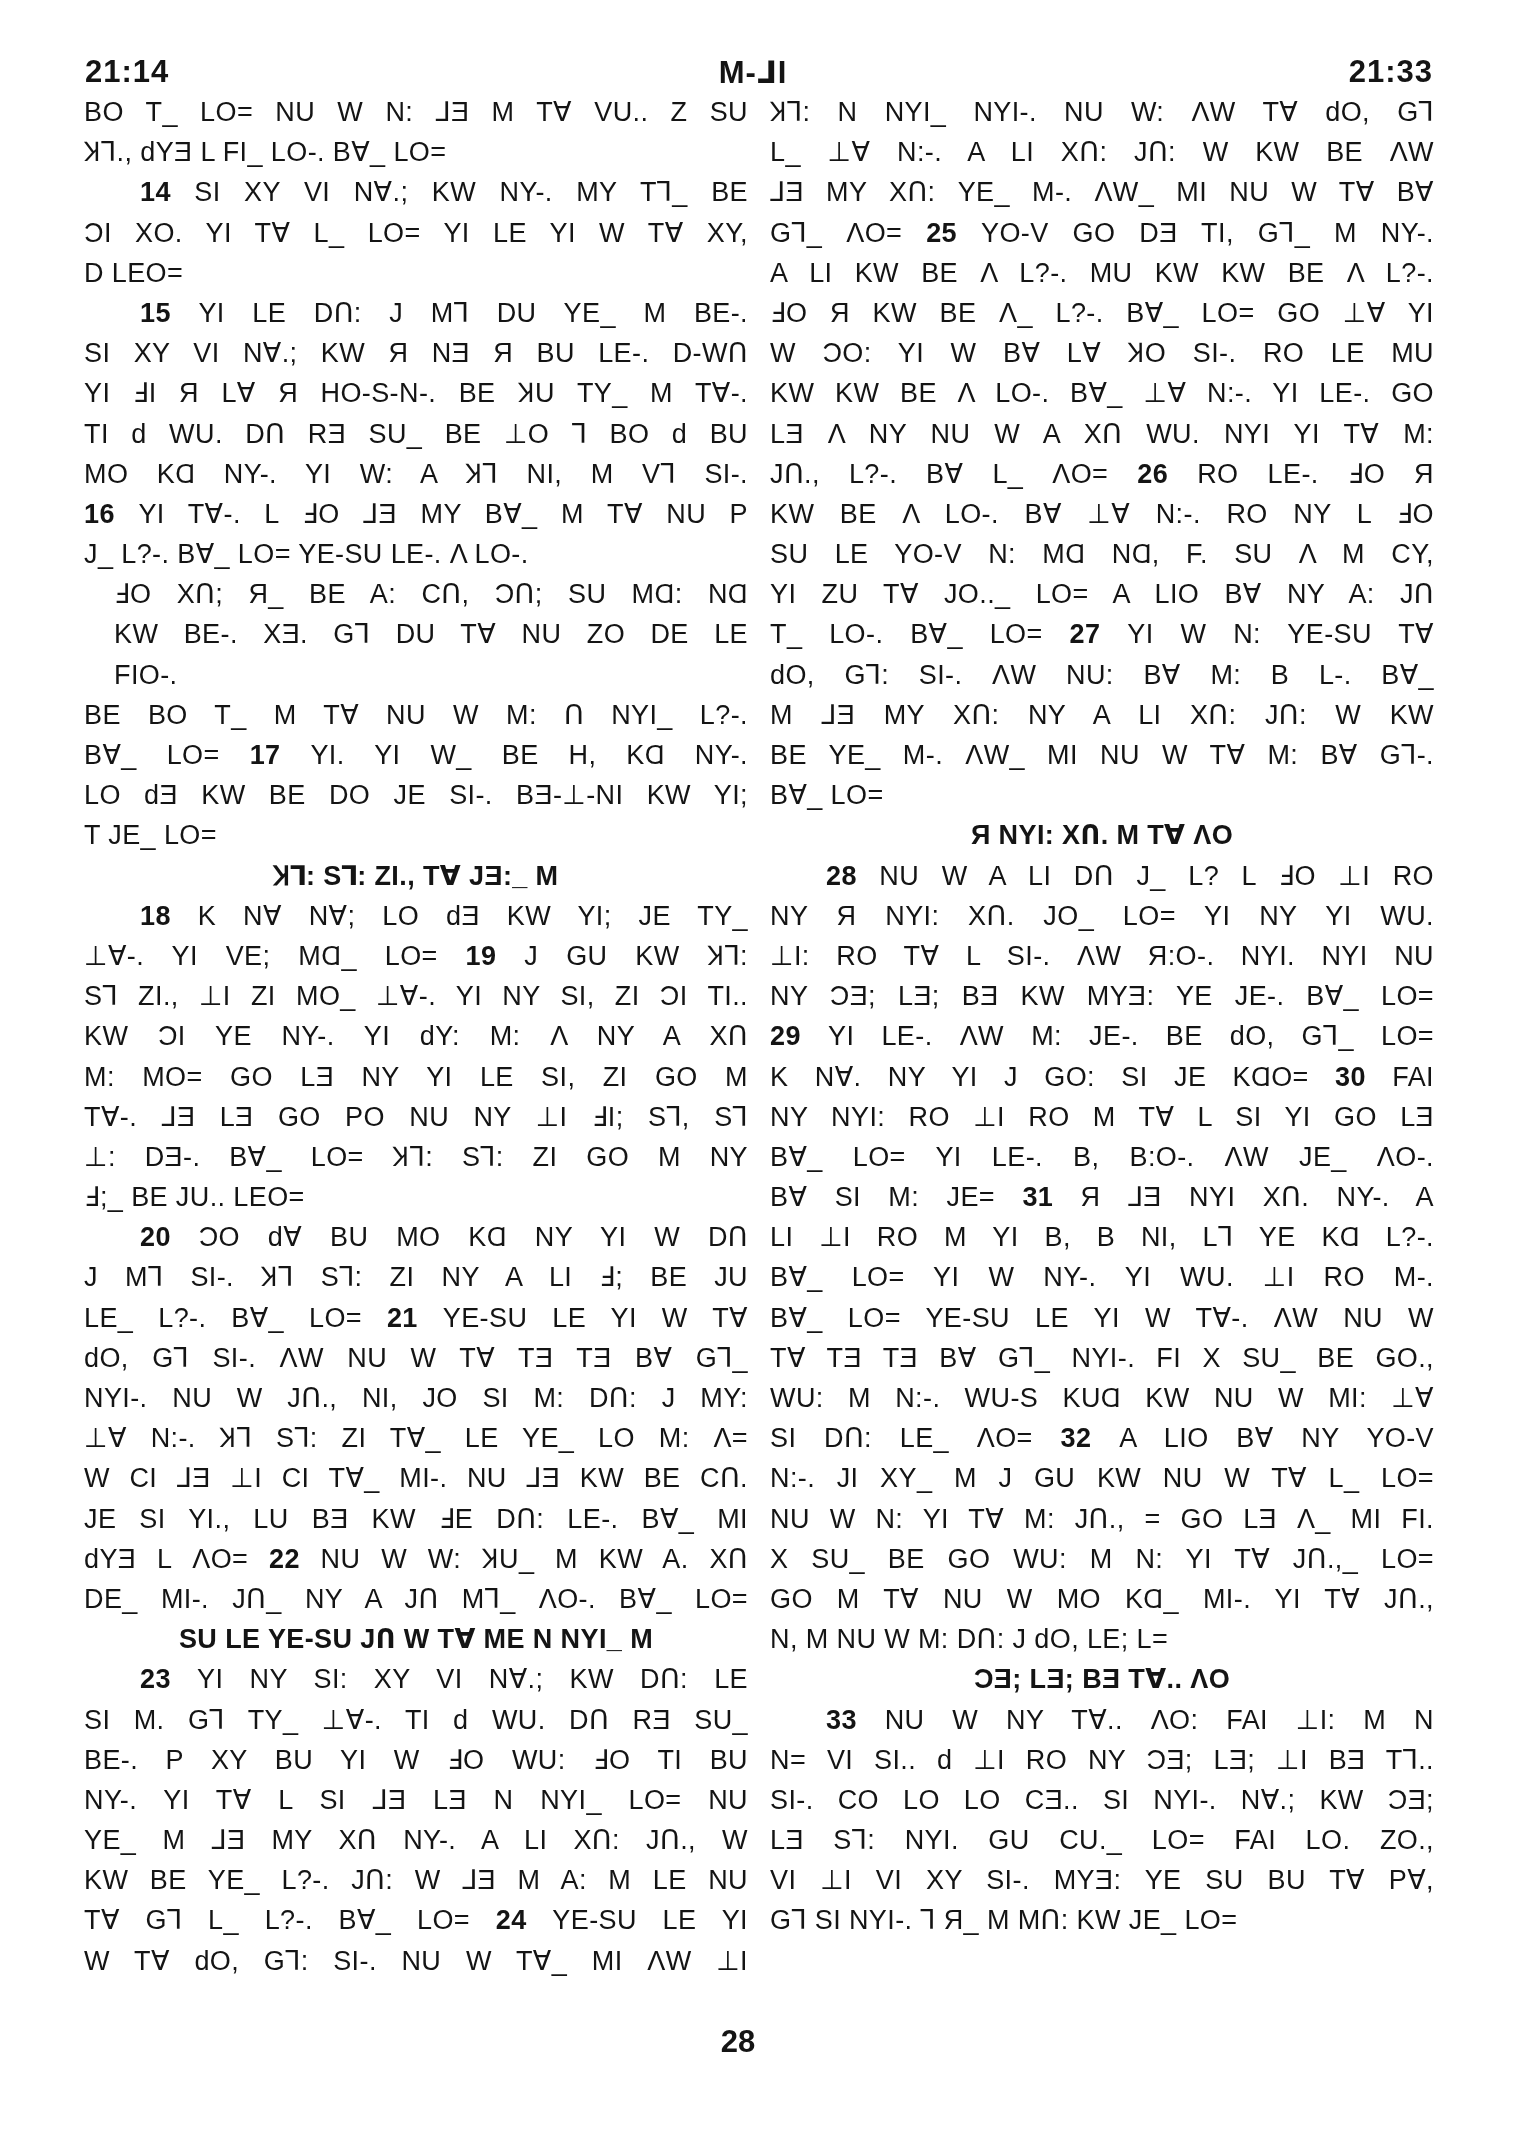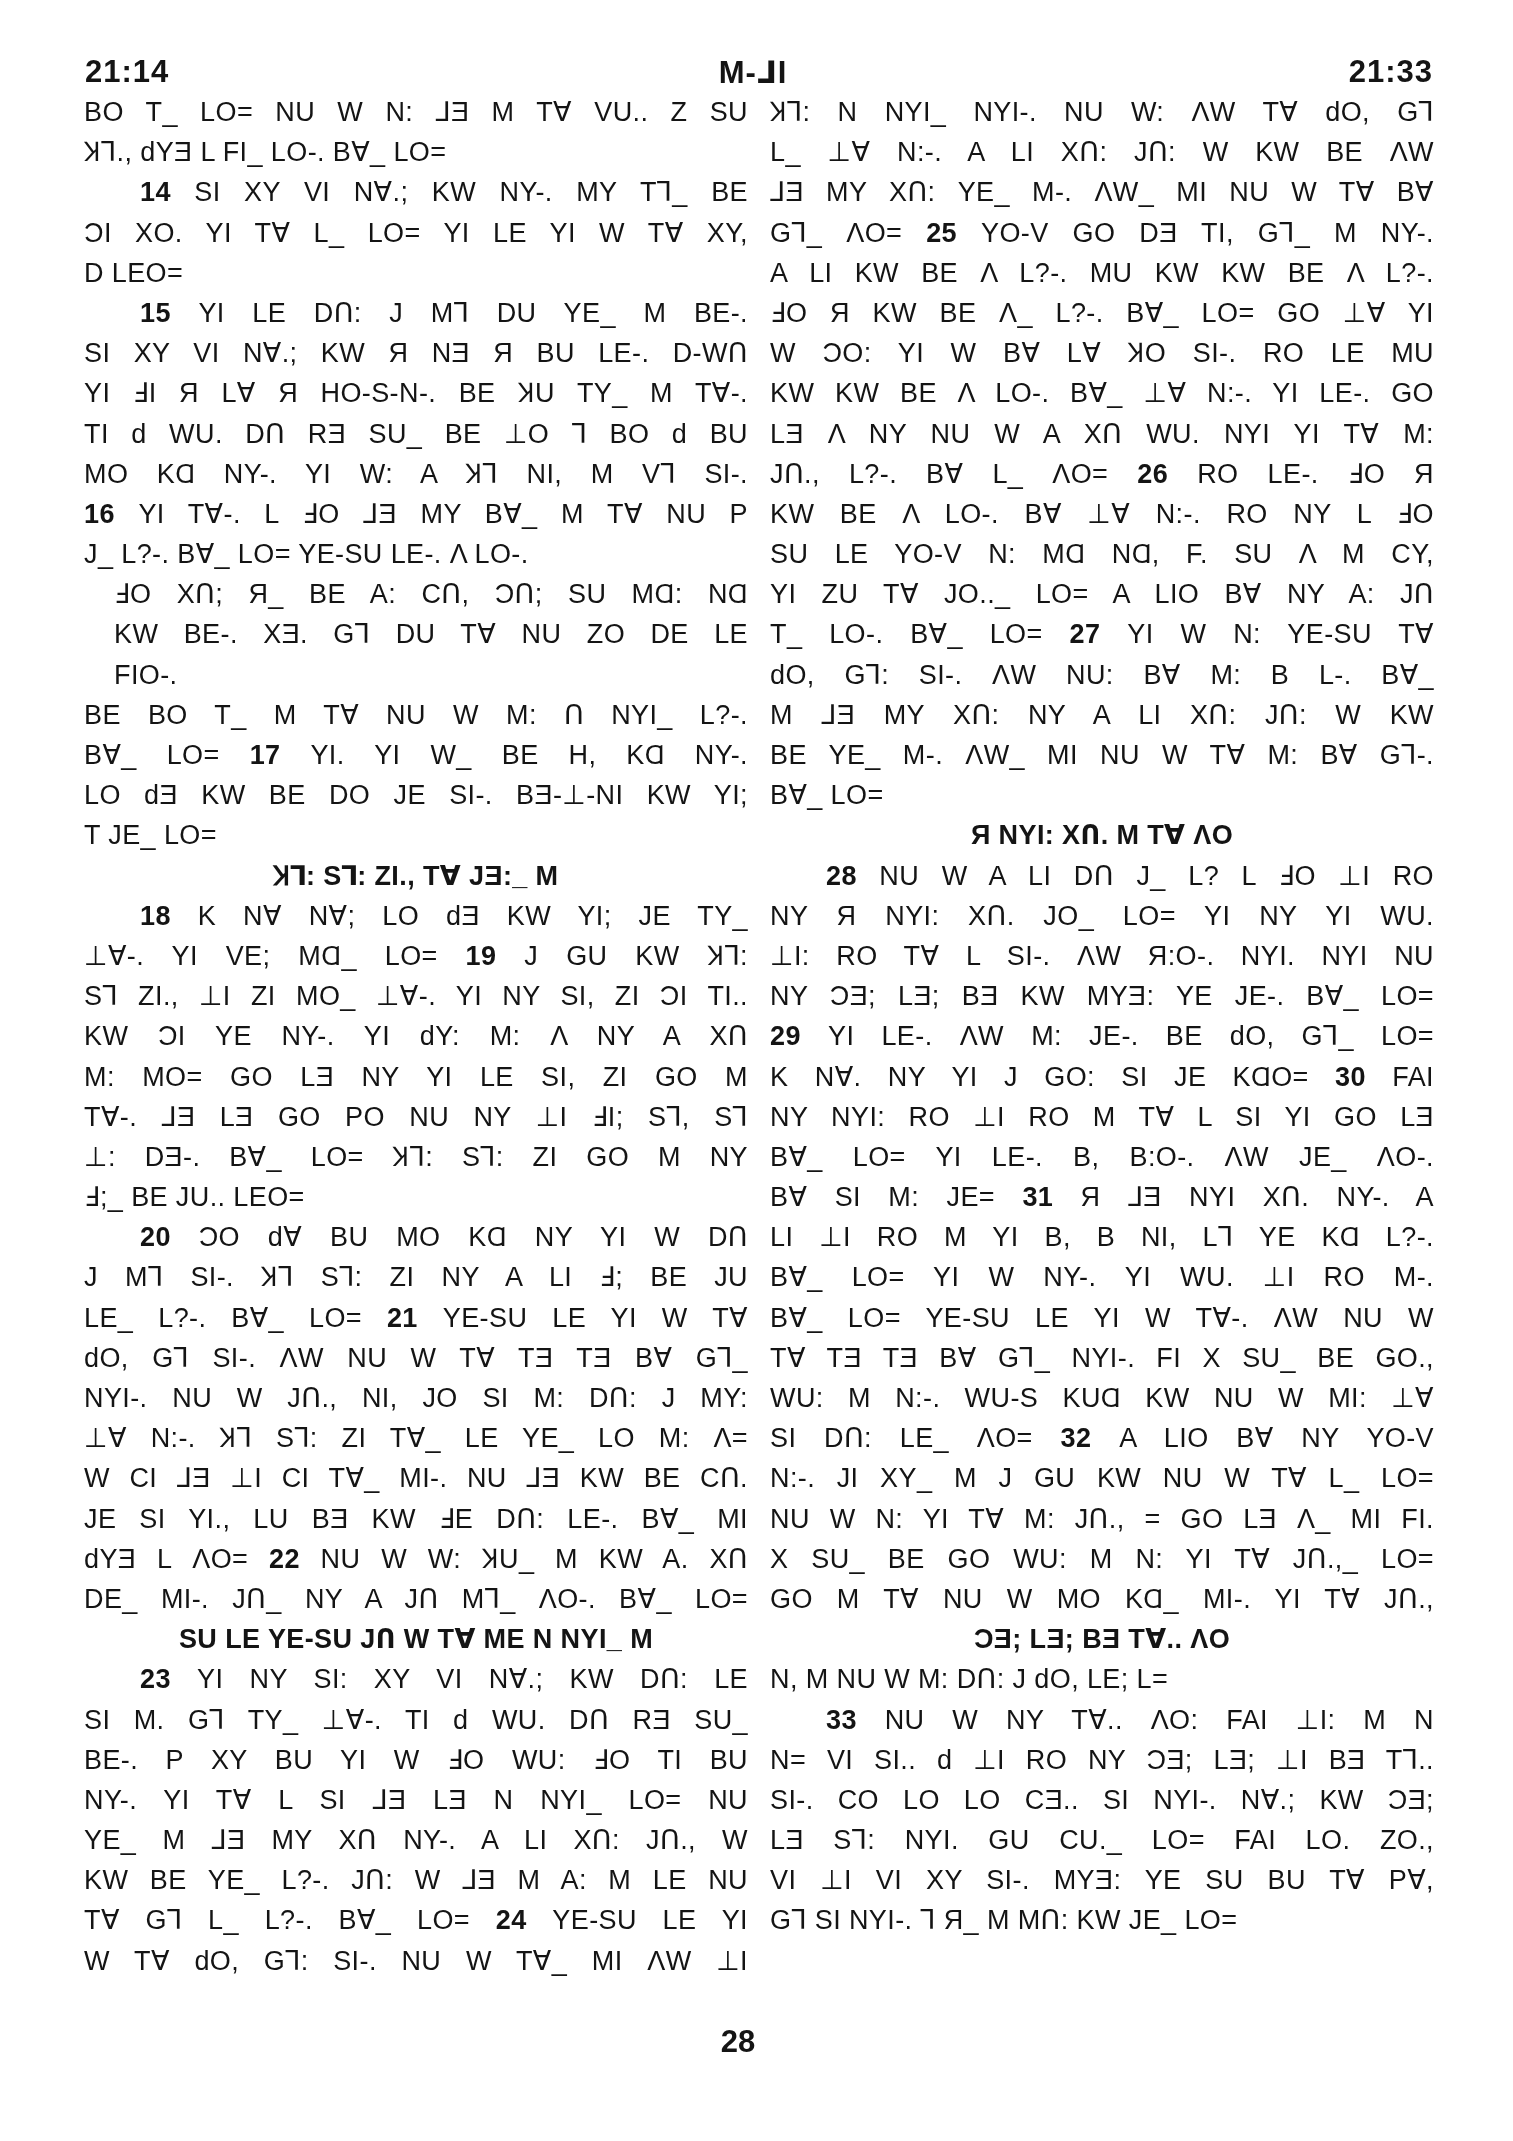--- a/index.html
+++ b/index.html
@@ -123,22 +123,22 @@
       <div class="line j"><span>LI ⊥I RO M YI B, B NI, L⅂ YE KⱭ L?-.</span></div>
       <div class="line j"><span>BⱯ_ LO= YI W NY-. YI WU. ⊥I RO M-.</span></div>
       <div class="line j"><span>BⱯ_ LO= YE-SU LE YI W TⱯ-. ΛW NU W</span></div>
       <div class="line j"><span>TⱯ TƎ TƎ BⱯ G⅂_ NYI-. FI X SU_ BE GO.,</span></div>
       <div class="line j"><span>WU: M N:-. WU-S KUⱭ KW NU W MI: ⊥Ɐ</span></div>
       <div class="line j"><span>SI DՈ: LE_ ΛO= </span><span class="b">32 </span><span>A LIO BⱯ NY YO-V</span></div>
       <div class="line j"><span>N:-. JI XY_ M J GU KW NU W TⱯ L_ LO=</span></div>
       <div class="line j"><span>NU W N: YI TⱯ M: JՈ., = GO LƎ Λ_ MI FI.</span></div>
       <div class="line j"><span>X SU_ BE GO WU: M N: YI TⱯ JՈ.,_ LO=</span></div>
       <div class="line j"><span>GO M TⱯ NU W MO KⱭ_ MI-. YI TⱯ JՈ.,</span></div>
+      <div class="line"><span>N, M NU W M: DՈ: J dO, LE; L=</span></div>
       <div class="line heading"><span>ƆƎ; LƎ; BƎ TⱯ.. ΛO</span></div>
-      <div class="line"><span>N, M NU W M: DՈ: J dO, LE; L=</span></div>
       <div class="line ind j"><span class="b">33 </span><span>NU W NY TⱯ.. ΛO: FAI ⊥I: M N</span></div>
       <div class="line j"><span>N= VI SI.. d ⊥I RO NY ƆƎ; LƎ; ⊥I BƎ T⅂..</span></div>
       <div class="line j"><span>SI-. CO LO LO CƎ.. SI NYI-. NⱯ.; KW ƆƎ;</span></div>
       <div class="line j"><span>LƎ S⅂: NYI. GU CU._ LO= FAI LO. ZO.,</span></div>
       <div class="line j"><span>VI ⊥I VI XY SI-. MYƎ: YE SU BU TⱯ PⱯ,</span></div>
       <div class="line"><span>G⅂ SI NYI-. ⅂ Я_ M MՈ: KW JE_ LO=</span></div>
     </div>
 
   <div class="footer">28</div>
 </div>

